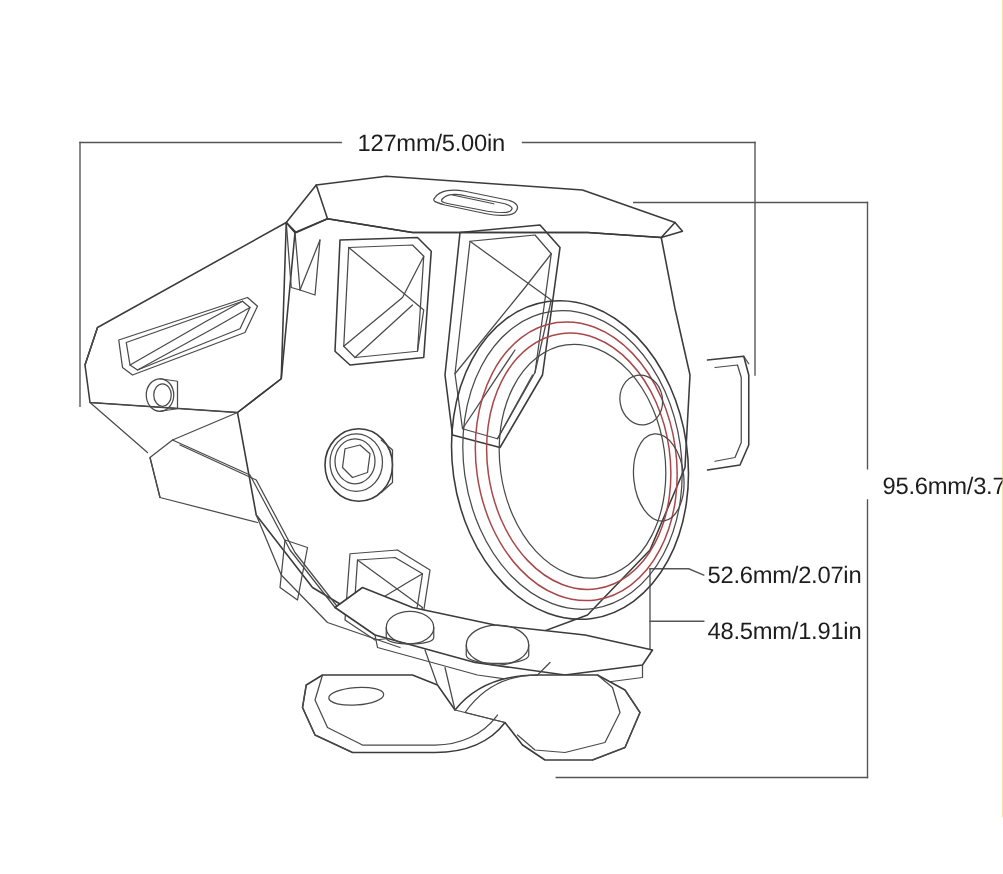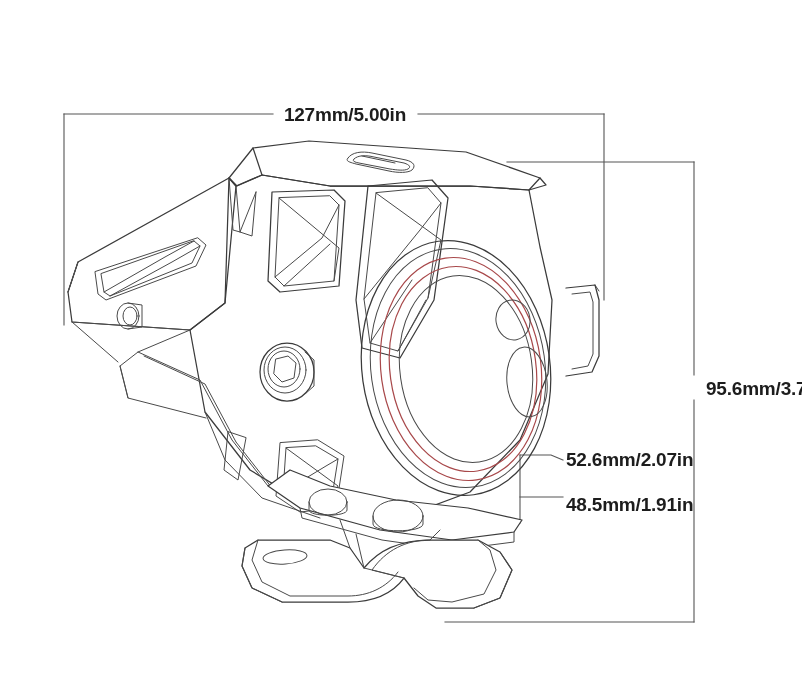--- a/index.html
+++ b/index.html
@@ -15,21 +15,20 @@
     font-family: "Liberation Sans", sans-serif;
     position: relative;
   }
   #drawing-root {
     position: absolute;
     left: 0;
     top: 0;
     width: 802px;
     height: 654px;
     background: #eab308;
-    font-weight: bold;
   }
   svg#tech-drawing {
     display: block;
     width: 802px;
     height: 699px;
   }
   .dim-label {
     font-family: "Liberation Sans", sans-serif;
     font-size: 19px;
     fill: #1d1d1d;

